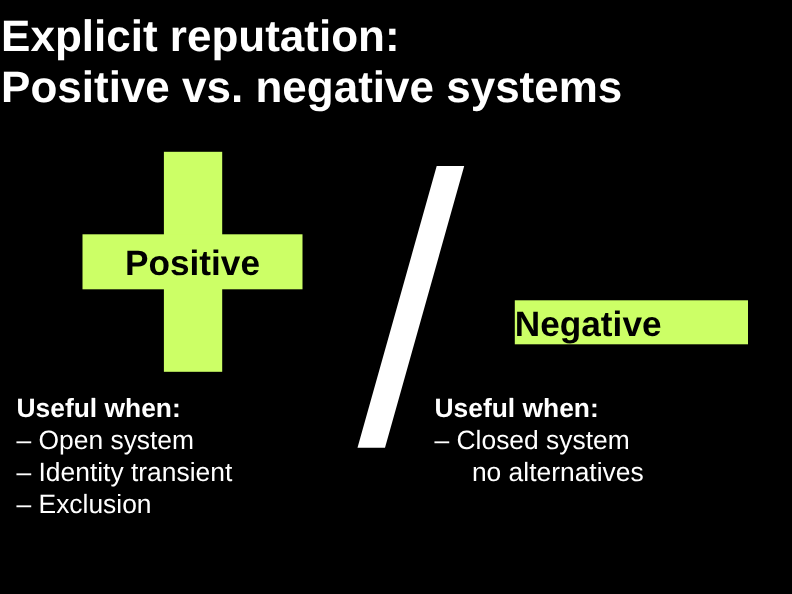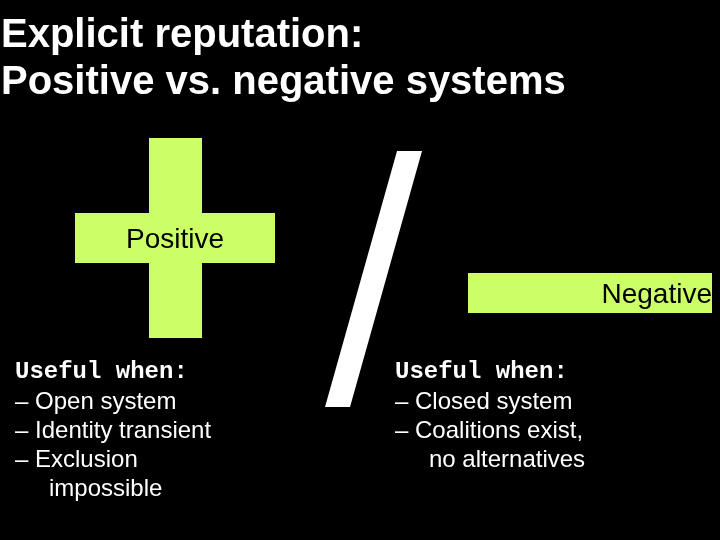--- a/index.html
+++ b/index.html
@@ -39,54 +39,54 @@
     top: 213px;
     width: 200px;
     height: 50px;
     background: var(--accent, #ccff66);
     display: flex;
     align-items: center;
     justify-content: center;
   }
   .shape-label {
     color: var(--dark, #000000);
-    font-size: 28px;
-    font-weight: normal;
+    font-size: 32px;
+    font-weight: bold;
     line-height: 1;
     padding-top: 2px;
   }
   .slash-svg {
     position: absolute;
     left: 0;
     top: 0;
     width: 720px;
     height: 540px;
     pointer-events: none;
   }
   .negative-bar {
     position: absolute;
     left: 468px;
     top: 273px;
-    width: 244px;
+    width: 212px;
     height: 40px;
     background: var(--accent, #ccff66);
     display: flex;
     align-items: center;
-    justify-content: flex-end;
+    justify-content: flex-start;
   }
   .list {
     position: absolute;
     top: 357px;
     color: var(--light, #ffffff);
     font-size: 24px;
     line-height: 29px;
   }
   .list-left  { left: 15px;  width: 330px; }
   .list-right { left: 395px; width: 320px; }
-  .list-heading { font-weight: bold; font-family: Liberation Mono, monospace; }
+  .list-heading { font-weight: bold; }
   .list-line { font-weight: normal; }
   .list-line.indent { padding-left: 34px; }
 </style>
 </head>
 <body>
 
 <div class="slide">
 
   <div class="title">Explicit reputation:
 Positive vs. negative systems</div>
@@ -102,23 +102,21 @@
 
   <div class="negative-bar">
     <span class="shape-label">Negative</span>
   </div>
 
   <div class="list list-left">
     <div class="list-heading">Useful when:</div>
     <div class="list-line">– Open system</div>
     <div class="list-line">– Identity transient</div>
     <div class="list-line">– Exclusion</div>
-    <div class="list-line indent">impossible</div>
   </div>
 
   <div class="list list-right">
     <div class="list-heading">Useful when:</div>
     <div class="list-line">– Closed system</div>
-    <div class="list-line">– Coalitions exist,</div>
     <div class="list-line indent">no alternatives</div>
   </div>
 
 </div>
 
 </body></html>

